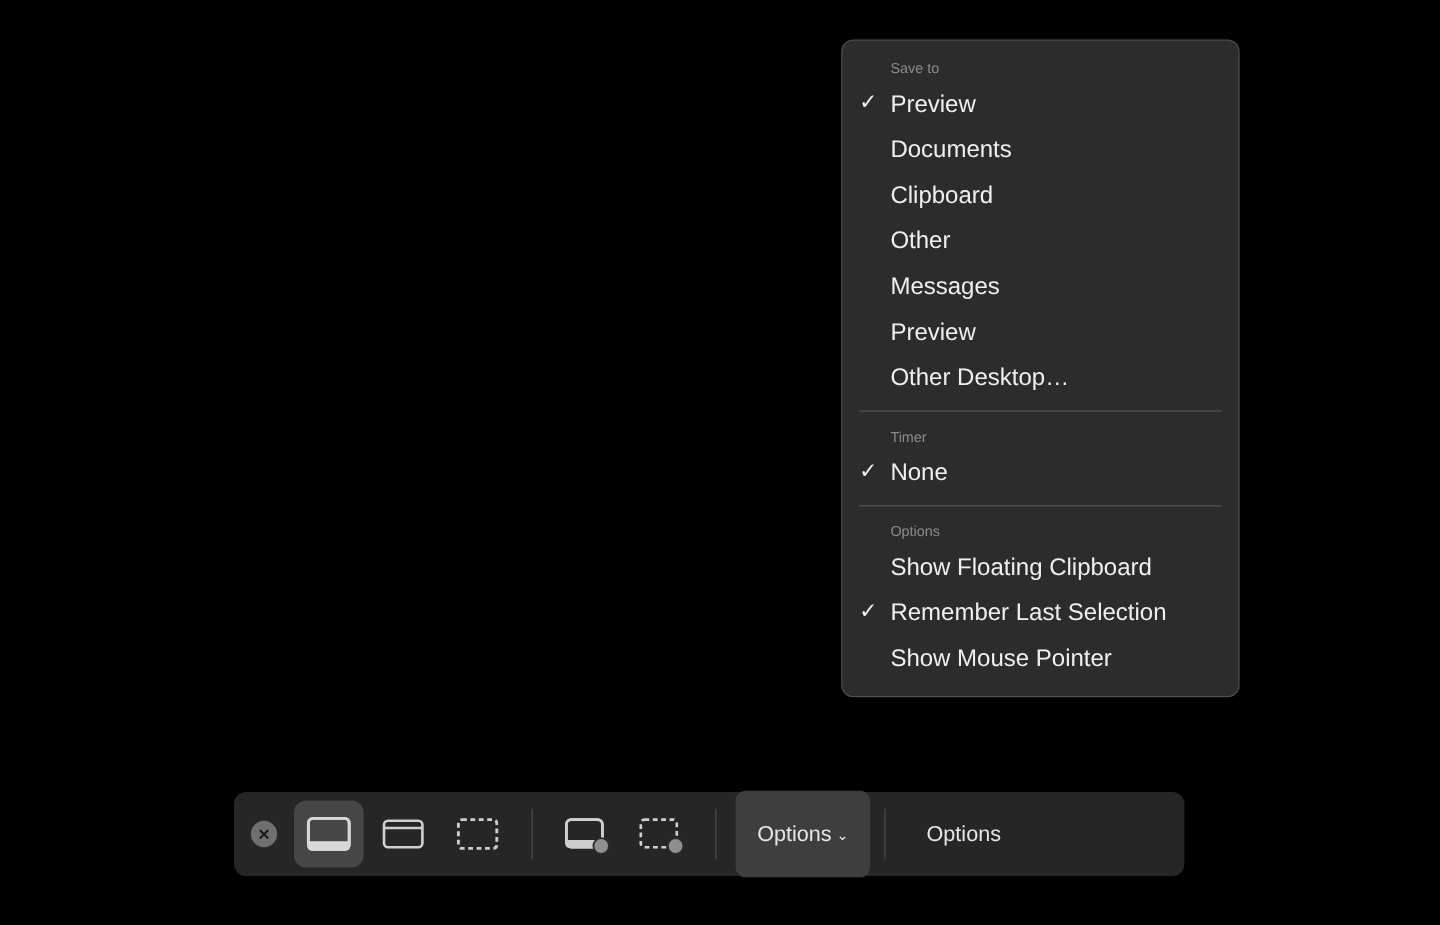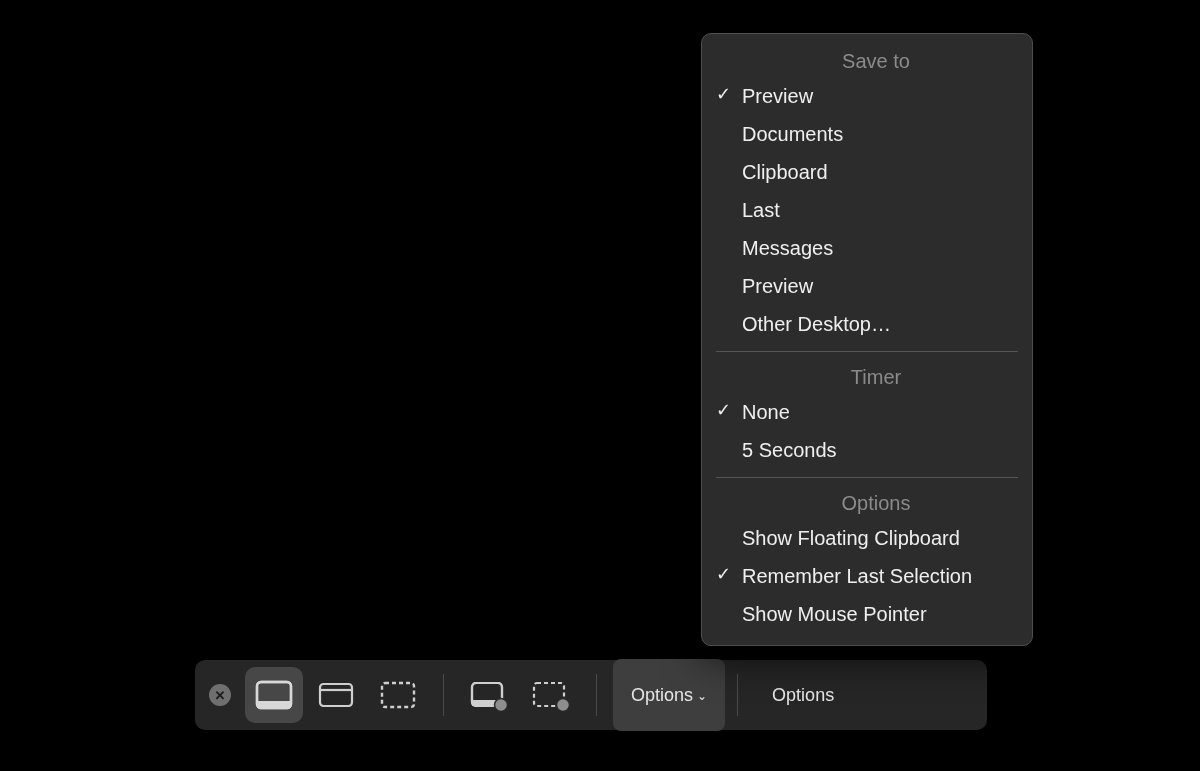--- a/index.html
+++ b/index.html
@@ -95,24 +95,23 @@
     width: 330px;
     background: #2c2c2c;
     border: 1px solid #4e4e4e;
     border-radius: 10px;
     padding: 10px 0 12px 0;
     box-shadow: 0 12px 38px rgba(0,0,0,0.7);
   }
 
   .menu-header {
     color: #8b8b8b;
-    font-size: 20px;
+    font-size: 12px;
     padding: 6px 22px 4px 40px;
     cursor: default;
-    text-align: center;
   }
 
   .menu-item {
     color: #efefef;
     font-size: 20px;
     line-height: 1.2;
     padding: 7px 22px 7px 40px;
     position: relative;
     cursor: pointer;
   }
@@ -199,42 +198,39 @@
     <span class="check">✓</span>
     <span>Preview</span>
   </div>
   <div class="menu-item">
     <span>Documents</span>
   </div>
   <div class="menu-item">
     <span>Clipboard</span>
   </div>
   <div class="menu-item">
-    <span>Last</span>
+    <span>Other</span>
   </div>
   <div class="menu-item">
     <span>Messages</span>
   </div>
   <div class="menu-item">
     <span>Preview</span>
   </div>
   <div class="menu-item">
     <span>Other Desktop…</span>
   </div>
 
   <div class="menu-sep"></div>
 
   <div class="menu-header">Timer</div>
   <div class="menu-item">
     <span class="check">✓</span>
     <span>None</span>
   </div>
-  <div class="menu-item">
-    <span>5 Seconds</span>
-  </div>
 
   <div class="menu-sep"></div>
 
   <div class="menu-header">Options</div>
   <div class="menu-item">
     <span>Show Floating Clipboard</span>
   </div>
   <div class="menu-item">
     <span class="check">✓</span>
     <span>Remember Last Selection</span>

